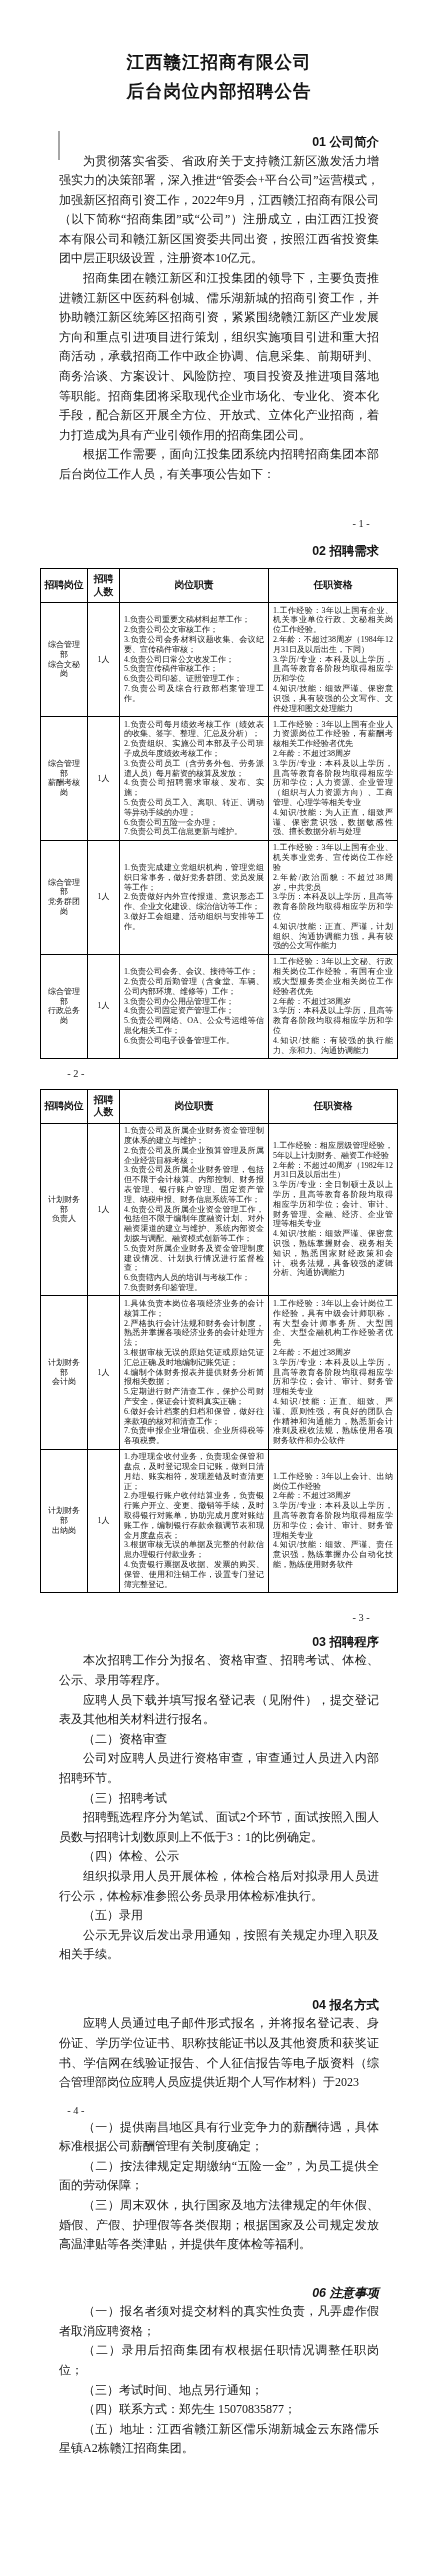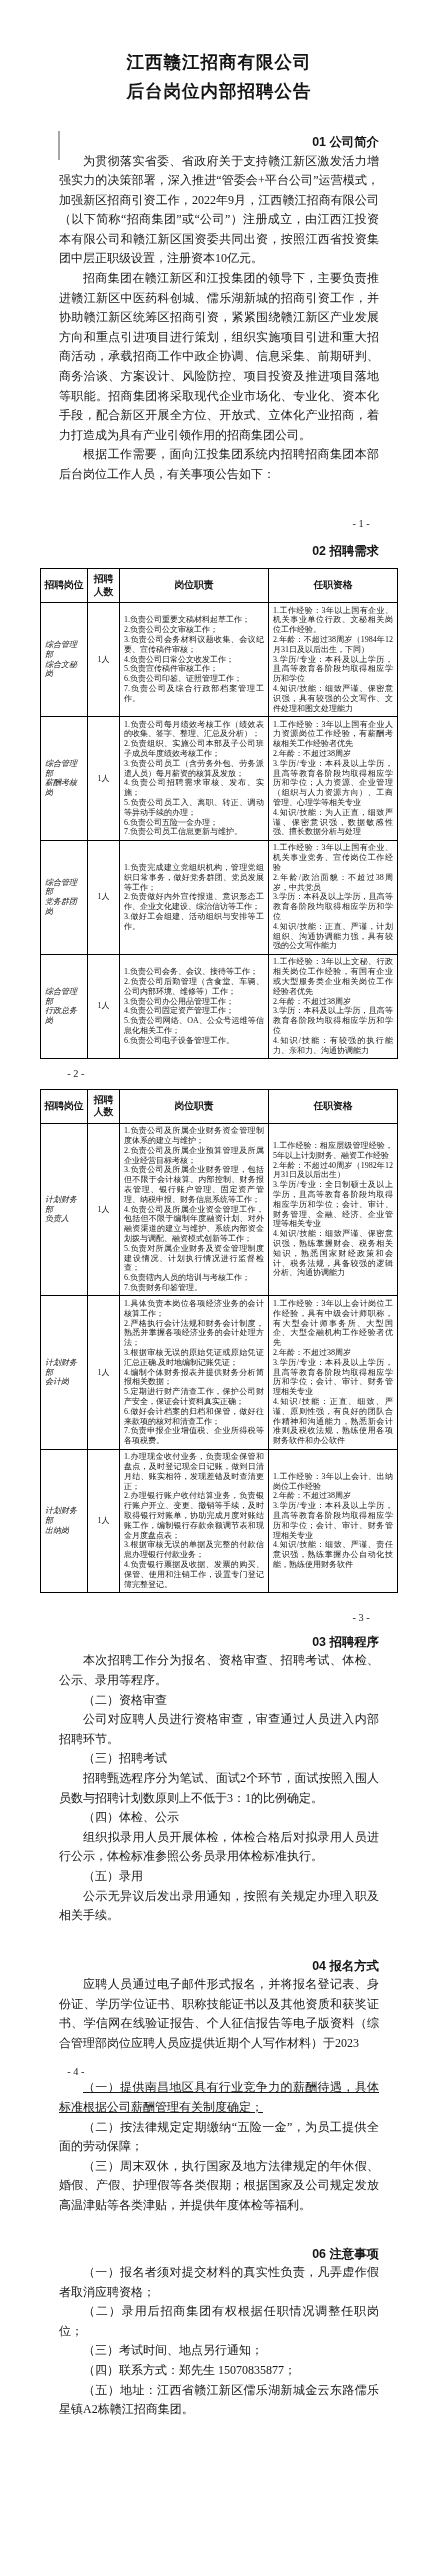--- a/index.html
+++ b/index.html
@@ -33,39 +33,39 @@
   }
   table.req th, table.req td {
     border:1px solid #000000; vertical-align:middle;
     font-family:"Liberation Serif","DejaVu Serif",serif;
   }
   table.req th {
     font-size:9.8px; line-height:12.4px; font-weight:bold; text-align:center;
     padding:4.1px 1px; white-space:pre-line;
   }
   table.req td { font-size:8px; line-height:9.8px; padding:2.6px 4.1px; }
-  td.c-pos { white-space:pre-line; padding:2.6px 2.1px;font-style:italic; }
+  td.c-pos { text-align:center; white-space:pre-line; padding:2.6px 2.1px; }
   td.c-cnt { text-align:center; }
   td.c-txt { text-align:justify; white-space:pre-line; }
   .col-pos { width:47px; } .col-cnt { width:32px; }
   .col-duty { width:149px; } .col-qual { width:129px; }
 
   .artifact-line {
     position:absolute; left:58px; top:131px; width:1.5px; height:29px;
     background:#a6a6a6;
   }
   .email { font-family:"Liberation Sans","DejaVu Sans",sans-serif; font-size:10.8px; }
 
   
   .mt-h01{margin-top:27px;} .mt-p1{margin-top:12.4px;}
   .mt-pn1{margin-top:32px;} .mt-h02{margin-top:12.4px;} .mt-ta{margin-top:7.2px;}
   .mt-pn2{margin-top:8.2px;} .mt-tb{margin-top:8.2px;} .mt-pn3{margin-top:18.5px;}
   .mt-h03{margin-top:8.2px;} .mt-s3{margin-top:8.2px;} .mt-h04{margin-top:31px;}
   .mt-s4{margin-top:10.3px;} .mt-pn4{margin-top:11.3px;} .mt-s4b{margin-top:11.3px;}
-  .mt-h05{margin-top:33px;} .mt-s5{margin-top:11.3px;text-decoration:underline;} .mt-h06{margin-top:29px;}
+  .mt-h05{margin-top:33px;} .mt-s5{margin-top:11.3px;} .mt-h06{margin-top:29px;font-style:italic;}
   .mt-s6{margin-top:11.3px;}
 </style>
 </head>
 <body>
 
 <div class="doc">
   <div class="artifact-line"></div>
 
   <div class="inner">
 
@@ -220,20 +220,21 @@
 3.学历/专业：本科及以上学历，且高等教育各阶段均取得相应学历和学位；会计、审计、财务管理相关专业
 4.知识/技能：细致、严谨、责任意识强，熟练掌握办公自动化技能，熟练使用财务软件</td>
       </tr>
     </tbody>
       </table>
 
     <div class="pagenum pn-right mt-pn3">- 3 -</div>
 
     <div class="sec-h mt-h03">03 招聘程序</div>
     <p class="body ind mt-s3">本次招聘工作分为报名、资格审查、招聘考试、体检、公示、录用等程序。</p>
+    <p class="body ind">应聘人员下载并填写报名登记表（见附件），提交登记表及其他相关材料进行报名。</p>
     <p class="body ind">（二）资格审查</p>
     <p class="body ind">公司对应聘人员进行资格审查，审查通过人员进入内部招聘环节。</p>
     <p class="body ind">（三）招聘考试</p>
     <p class="body ind">招聘甄选程序分为笔试、面试2个环节，面试按照入围人员数与招聘计划数原则上不低于3：1的比例确定。</p>
     <p class="body ind">（四）体检、公示</p>
     <p class="body ind">组织拟录用人员开展体检，体检合格后对拟录用人员进行公示，体检标准参照公务员录用体检标准执行。</p>
     <p class="body ind">（五）录用</p>
     <p class="body ind">公示无异议后发出录用通知，按照有关规定办理入职及相关手续。</p>
 
     <div class="sec-h mt-h04">04 报名方式</div>

